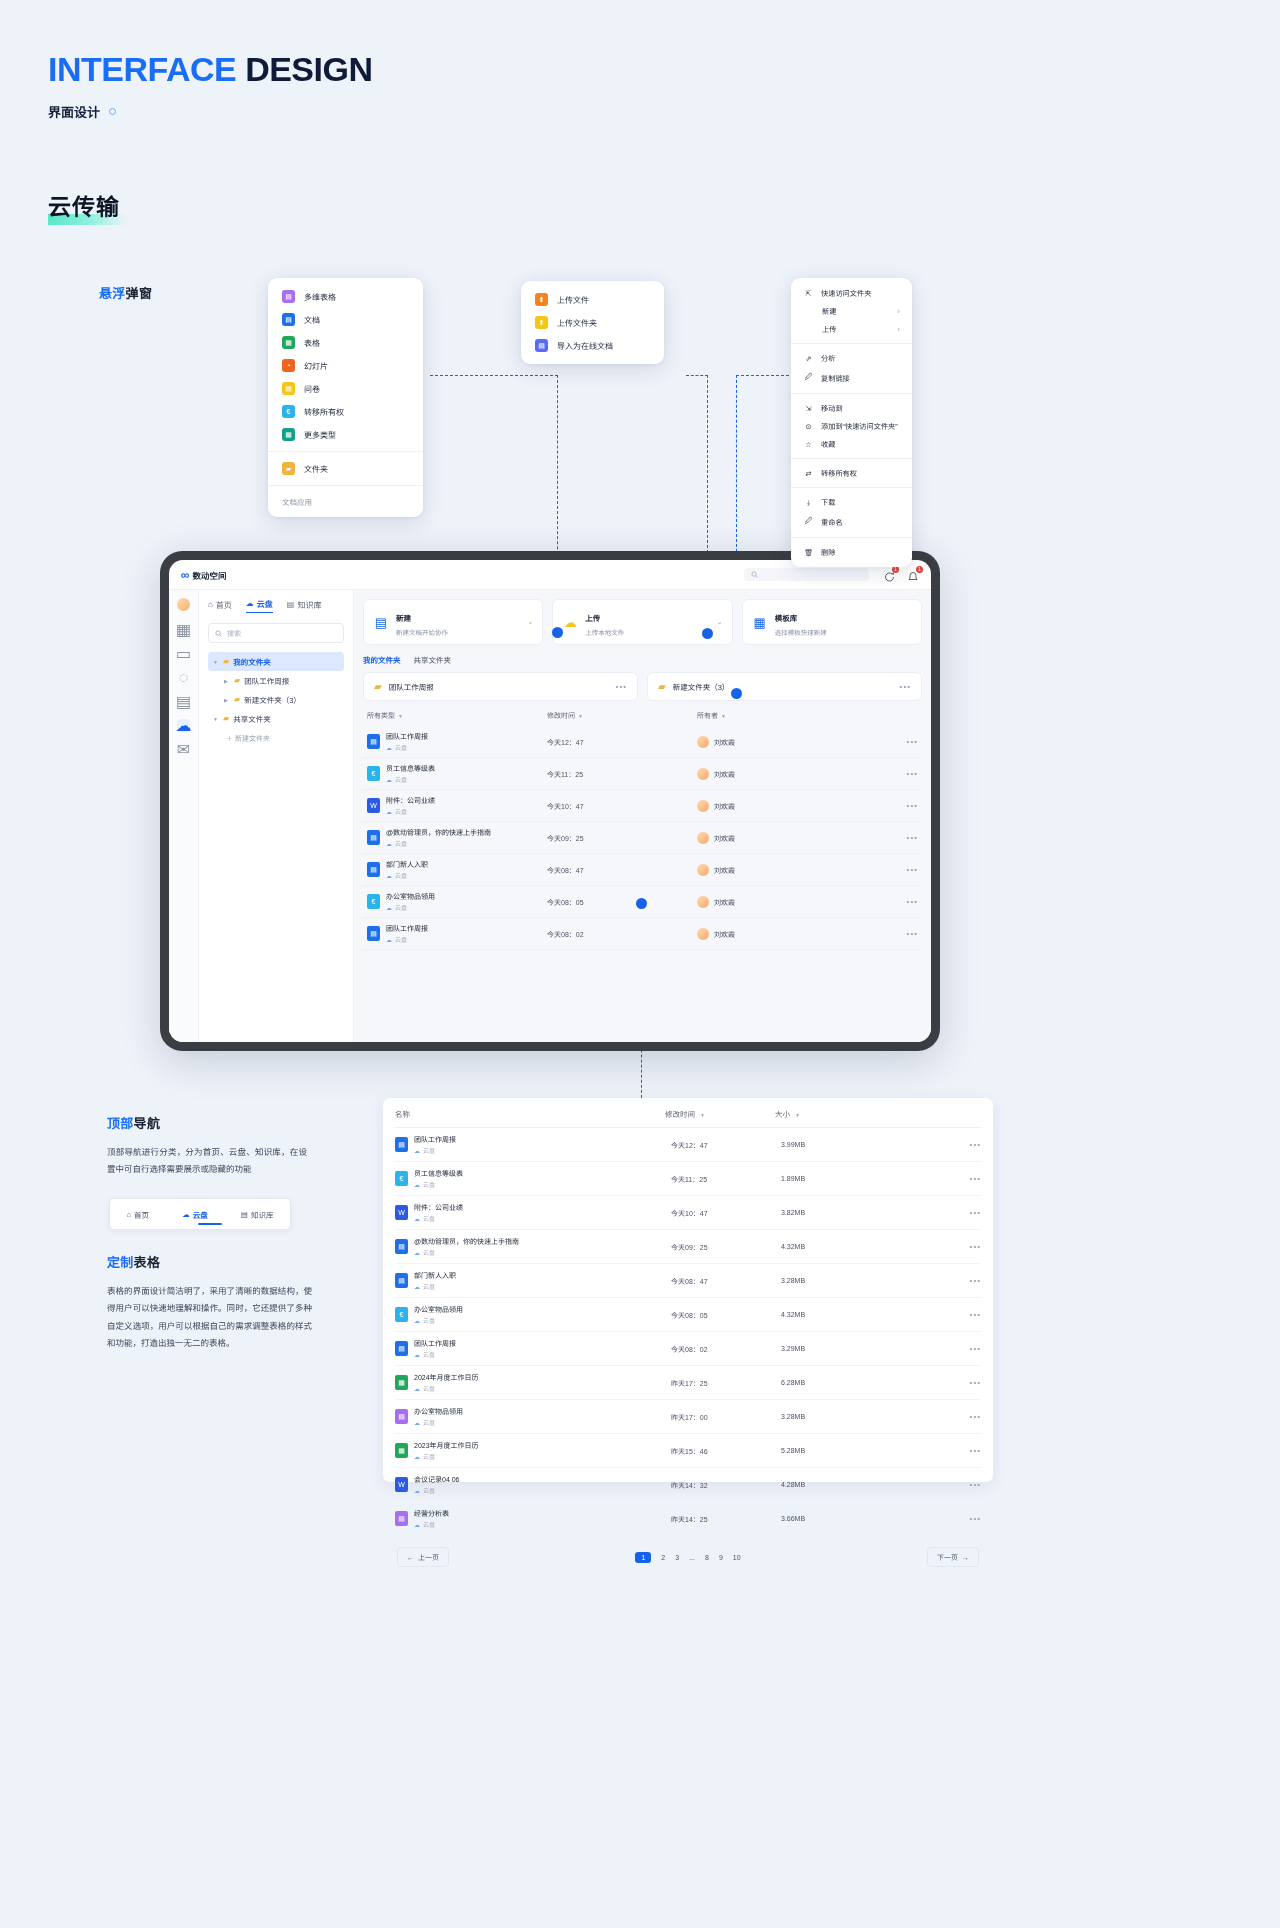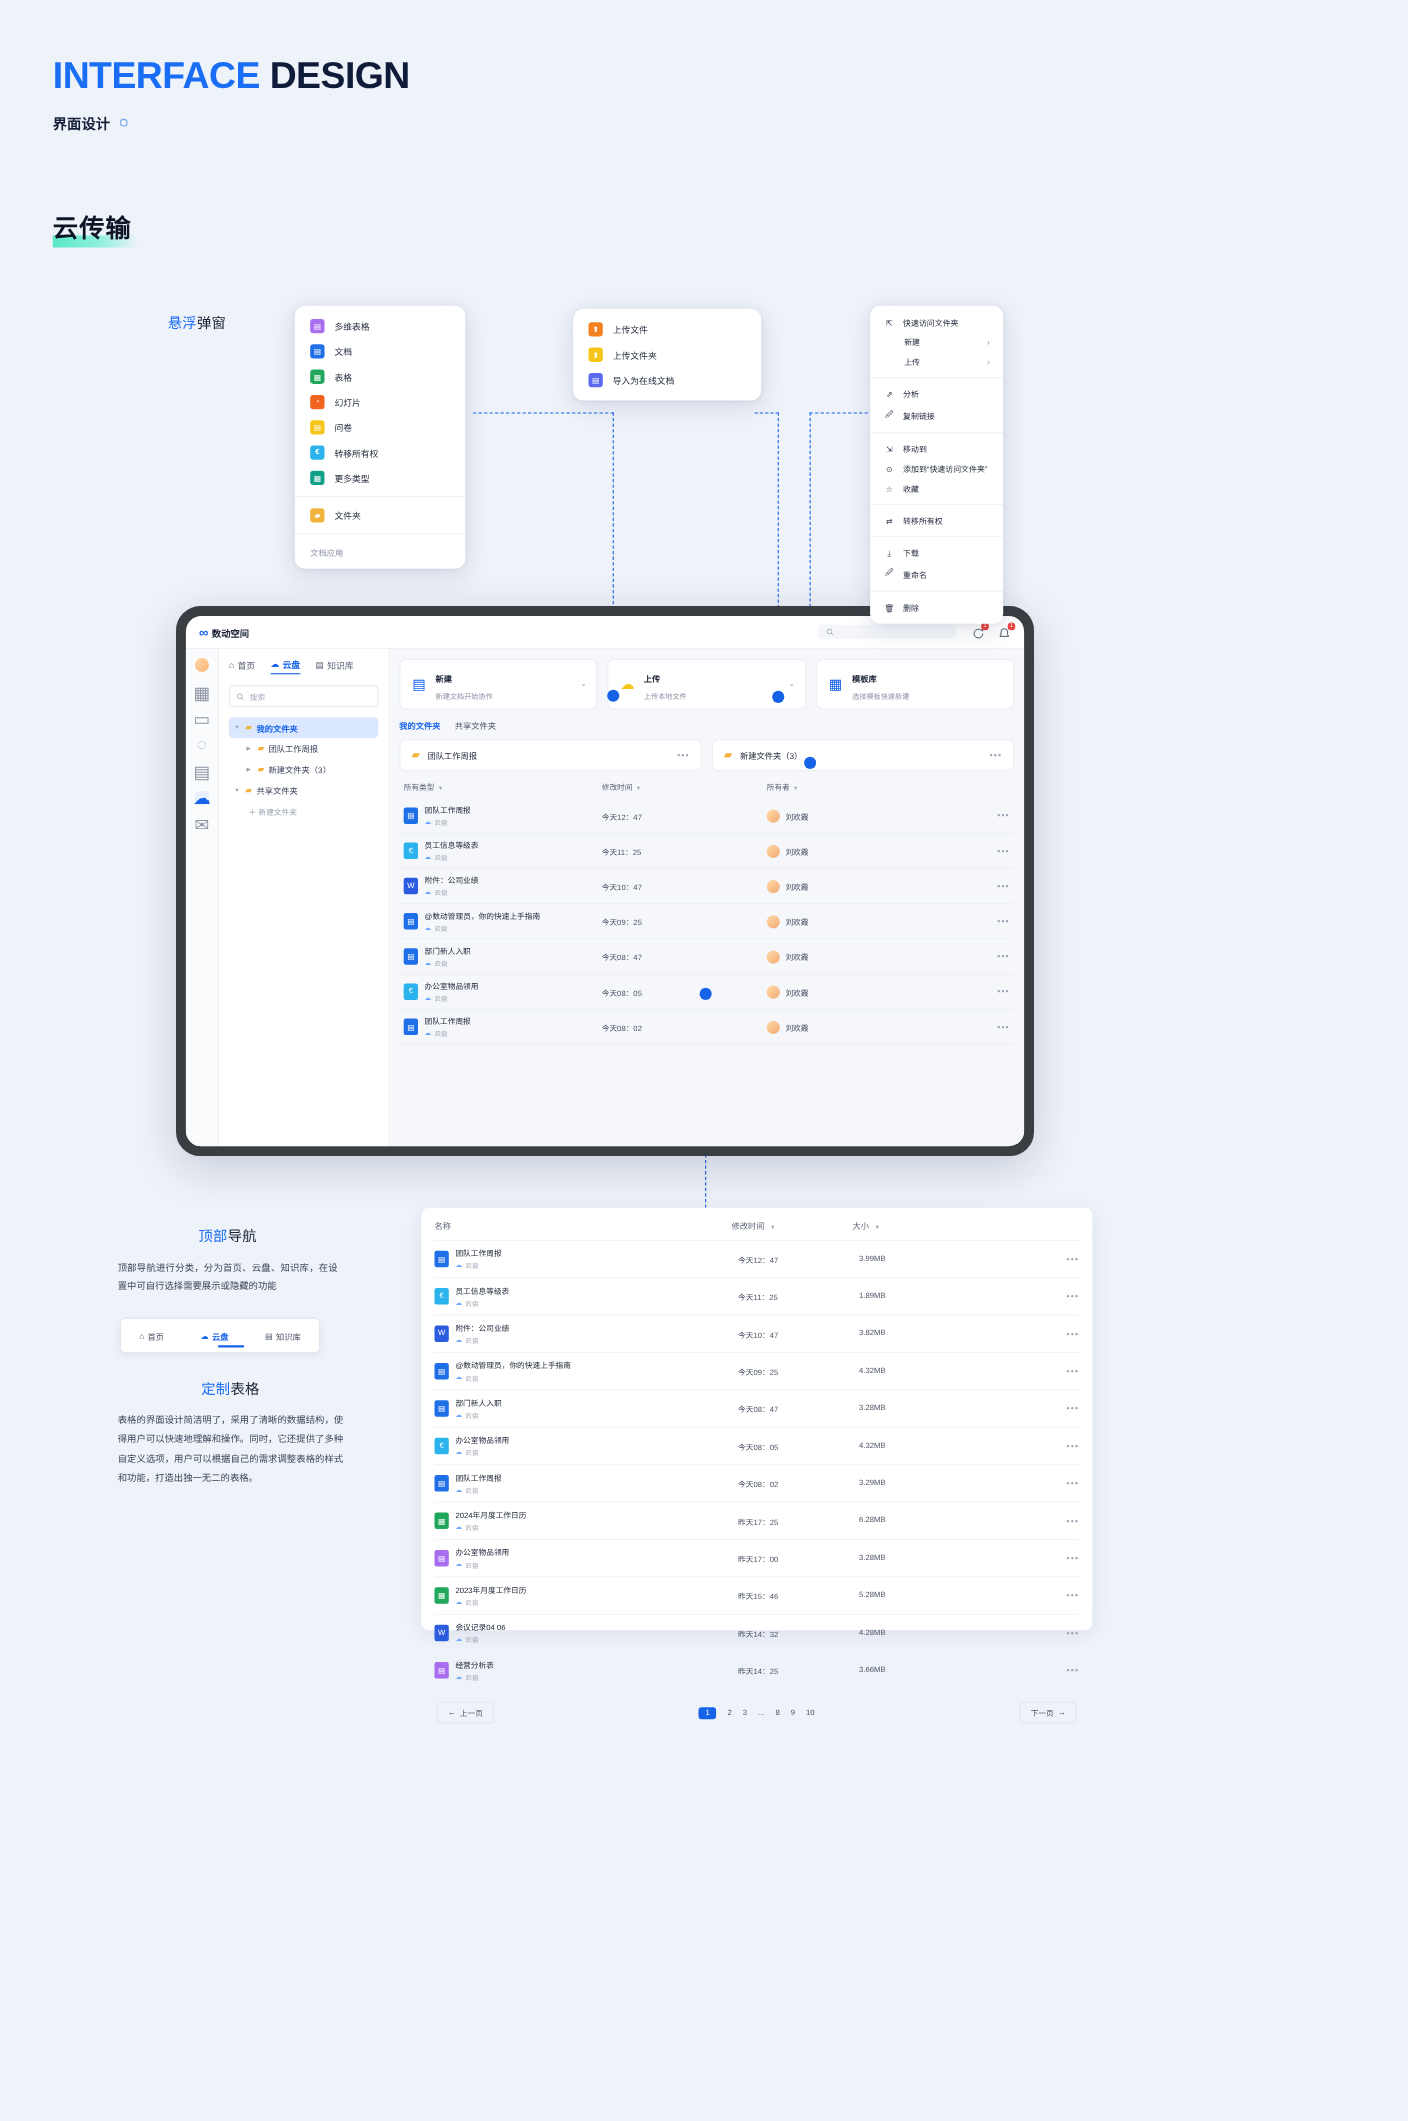--- a/index.html
+++ b/index.html
@@ -24,41 +24,41 @@
   .sec-title { position: absolute; left: 48px; top: 188px; }
   .sec-title .txt { font-size: 23px; font-weight: 800; color: #0e1526; position: relative; z-index: 2; letter-spacing: 1px; }
   .sec-title .mint {
     position: absolute; left: 0; top: 26px; width: 78px; height: 11px;
     background: linear-gradient(90deg,#59e8c8 0%, #8ff0dd 55%, rgba(160,245,230,0) 100%);
     z-index: 1;
   }
 
   
   .copy { position: absolute; width: 160px; }
-  .copy h3 { font-size: 13px; font-weight: 400; margin-bottom: 12px; letter-spacing: .3px; text-align: center; }
+  .copy h3 { font-size: 13px; font-weight: 700; margin-bottom: 12px; letter-spacing: .3px; }
   .copy h3 .hl { color: #1a6ef5; }
   .copy p { font-size: 8.5px; line-height: 2.05; color: #3d4659; text-align: justify; }
   #copy-popup { left: 99px; top: 283px; }
   #copy-nav   { left: 107px; top: 1113px; width: 200px; }
   #copy-table { left: 107px; top: 1252px; width: 205px; }
 
   
   .menu-card {
     position: absolute; background: #fff; border-radius: 9px;
     box-shadow: 0 5px 22px rgba(22,40,85,.13), 0 1px 4px rgba(22,40,85,.06);
     padding: 7px 0; z-index: 40;
   }
   .menu-row { display: flex; align-items: center; gap: 9px; padding: 5px 14px; font-size: 8px; color: #232b3d; }
   .menu-row .lbl { white-space: nowrap; }
   .menu-sep { height: 1px; background: #edf0f5; margin: 5px 0; }
   .menu-head { font-size: 7.5px; color: #8d95a6; padding: 5px 14px 3px; }
   .mi { width: 13px; height: 13px; border-radius: 3px; flex: 0 0 13px; display: flex; align-items: center; justify-content: center; color: #fff; font-size: 7px; font-weight: 700; }
 
   #menu-new { left: 268px; top: 278px; width: 155px; }
-  #menu-upload { left: 521px; top: 281px; width: 171px; }
+  #menu-upload { left: 521px; top: 281px; width: 143px; }
   #menu-ctx { left: 791px; top: 278px; width: 121px; padding: 6px 0; }
   #menu-ctx .menu-row { padding: 4px 12px; font-size: 7.2px; gap: 7px; }
   #menu-ctx .gi { width: 11px; flex: 0 0 11px; display: flex; align-items: center; justify-content: center; color: #313a4d; }
   #menu-ctx .chev { margin-left: auto; color: #9aa2b2; font-size: 8px; }
   #menu-ctx .indent { padding-left: 31px; }
 
   
   .dash-v { position: absolute; border-left: 1.6px dashed #1a62e8; z-index: 5; }
   .dash-h { position: absolute; border-top: 1.6px dashed #1a62e8; z-index: 5; }
   .dot { position: absolute; width: 11px; height: 11px; border-radius: 50%; background: #1763e8; z-index: 45; }

